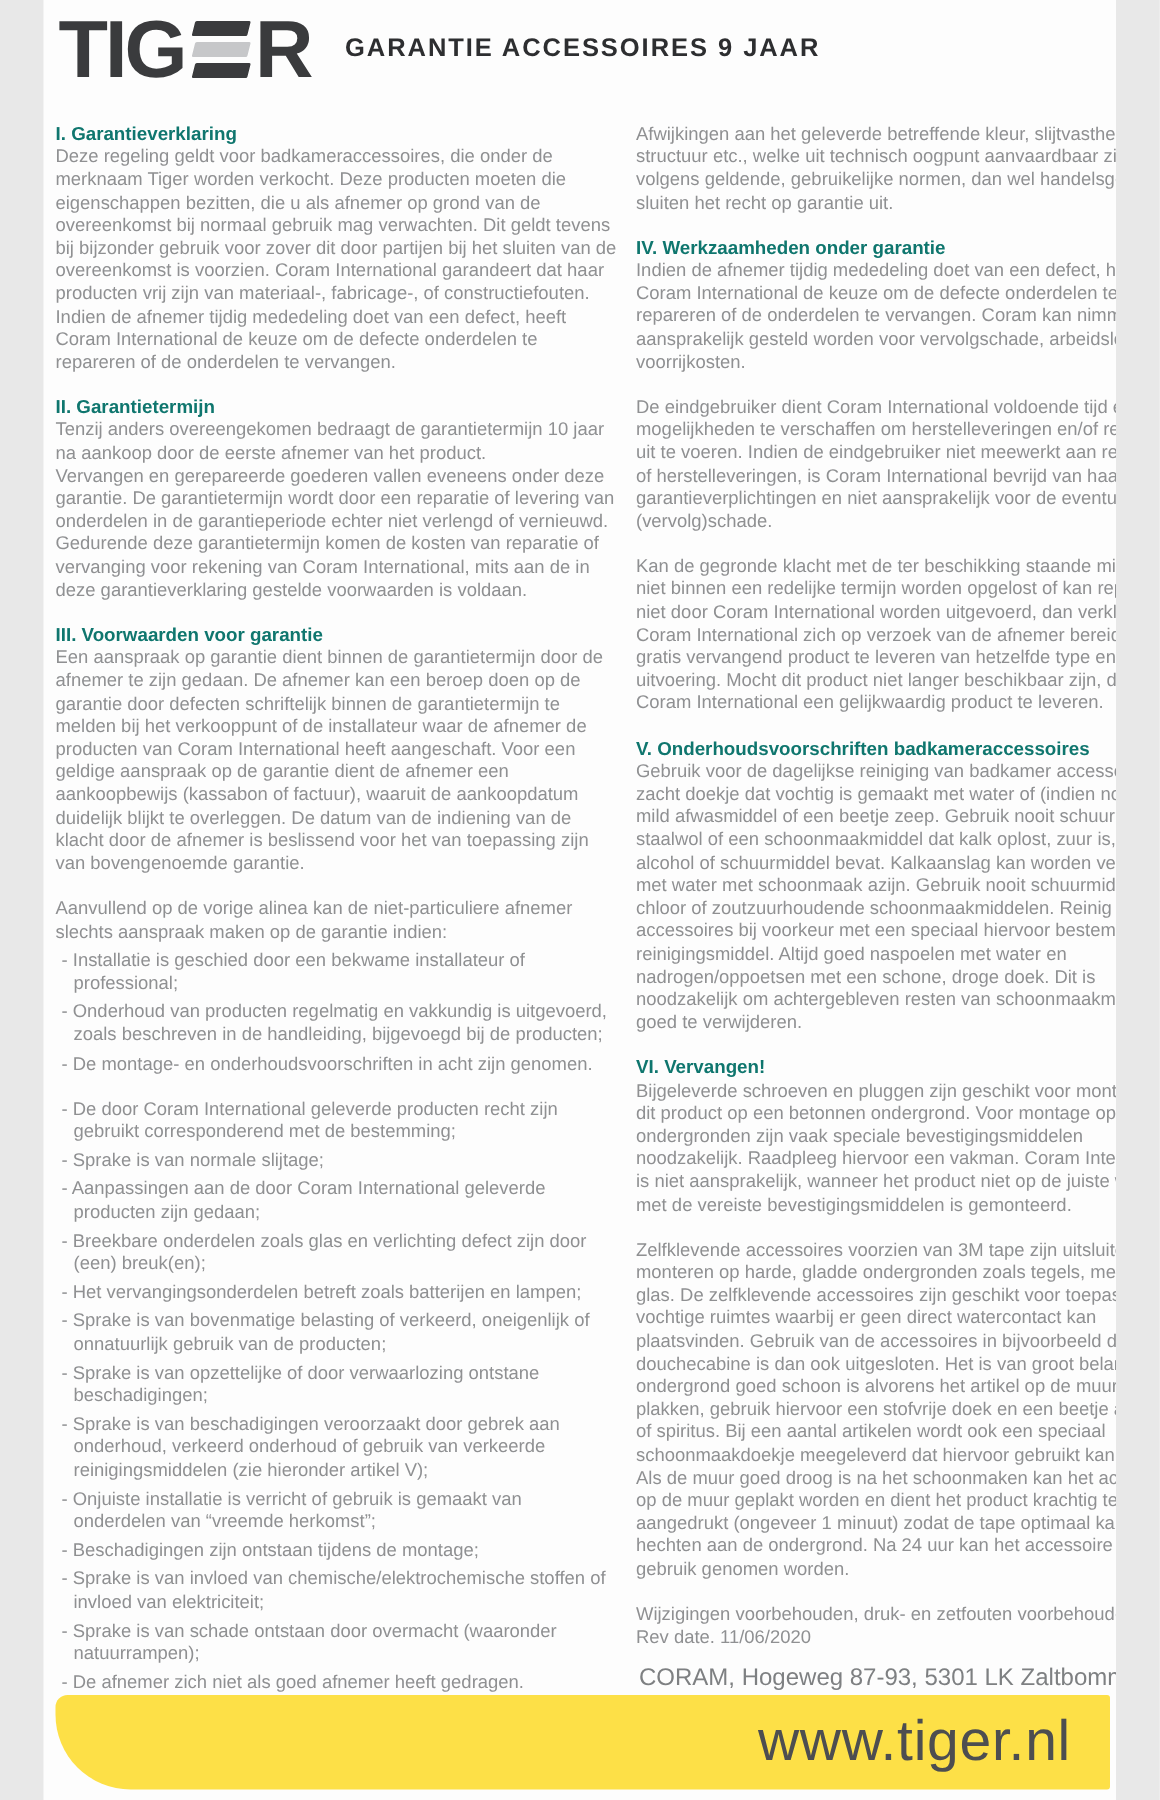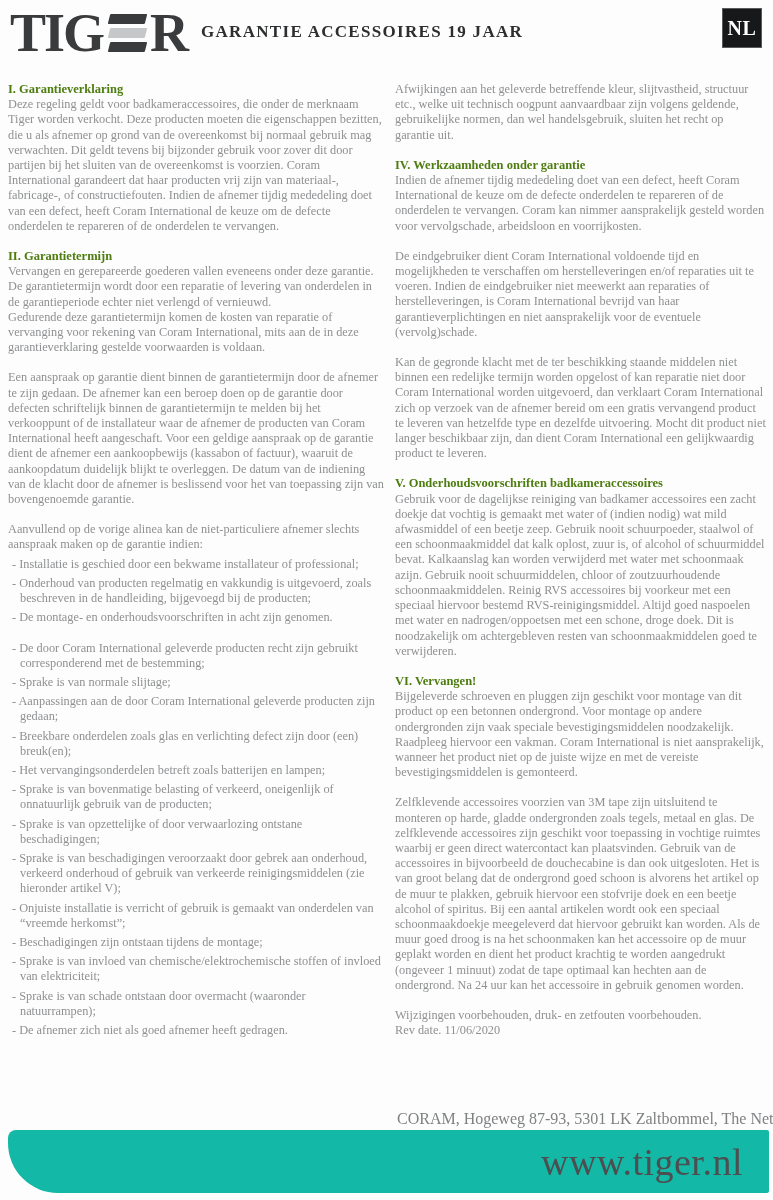--- a/index.html
+++ b/index.html
@@ -1,20 +1,20 @@
 <!DOCTYPE html>
 <html lang="nl"><head>
 <meta charset="utf-8">
 <style>
   html,body{margin:0;padding:0;background:#e8e8e8;}
   .page{
     position:relative;
-    width:773px;height:1200px;
+    width:715px;height:1200px;
     background:#fdfdfd;
-    font-family:Liberation Serif, serif;
+    font-family:Liberation Sans, sans-serif;
     overflow:hidden;
     margin:0 auto;
   }
   
   .logo{
     position:absolute;left:10px;top:6px;height:54px;
     display:flex;align-items:center;
   }
   .logo .ltr{
     font-size:54px;font-weight:900;color:#3a3b3d;
@@ -45,35 +45,35 @@
   .col{
     position:absolute;top:82px;
     font-size:12.3px;line-height:15.2px;color:#8f9092;
     text-align:left;
   }
   .col-left{left:8px;width:377px;}
   .col-right{left:395px;width:371px;}
   .sec{margin:0 0 15px 0;}
   h3{
     margin:0;font-size:12.5px;line-height:15.2px;
-    font-weight:bold;color:#4d7c0f;
+    font-weight:bold;color:#0f766e;
   }
   .para{margin:0 0 15px 0;}
   .para:last-child{margin-bottom:0;}
   .line{margin:0;}
   .li{padding-left:8px;text-indent:-8px;margin:4px;}
   .notes{margin:0 0 15px 0;}
   
   .address{
     position:absolute;left:397px;top:1110px;
     font-size:16px;color:#7e8082;white-space:nowrap;
   }
   .footer-bar{
     position:absolute;left:8px;right:4px;top:1130px;height:63px;
-    background:#14b8a6;
+    background:#fde047;
     border-radius:8px 2px 2px 50px;
     display:flex;align-items:center;justify-content:flex-end;
     padding-right:26px;box-sizing:border-box;
   }
   .footer-url{
     font-size:38px;color:#4d4e50;letter-spacing:0.5px;
     font-weight:normal;
   }
 </style>
 </head>
@@ -83,37 +83,39 @@
 
   <div class="logo">
     <span class="ltr">TIG</span>
     <span class="ebars">
       <i></i>
         <i class="mid"></i>
         <i></i>
     </span>
     <span class="ltr">R</span>
   </div>
-  <div class="doc-title">GARANTIE ACCESSOIRES 19 JAAR</div>
+  <div class="doc-title">GARANTIE ACCESSOIRES 9 JAAR</div>
   <div class="lang-badge">NL</div>
 
   <div class="col col-left">
 
     <div class="sec">
       <h3>I. Garantieverklaring</h3>
       <div class="line">Deze regeling geldt voor badkameraccessoires, die onder de merknaam Tiger worden verkocht. Deze producten moeten die eigenschappen bezitten, die u als afnemer op grond van de overeenkomst bij normaal gebruik mag verwachten. Dit geldt tevens bij bijzonder gebruik voor zover dit door partijen bij het sluiten van de overeenkomst is voorzien. Coram International garandeert dat haar producten vrij zijn van materiaal-, fabricage-, of constructiefouten. Indien de afnemer tijdig mededeling doet van een defect, heeft Coram International de keuze om de defecte onderdelen te repareren of de onderdelen te vervangen.</div>
     </div>
 
     <div class="sec">
       <h3>II. Garantietermijn</h3>
+      <div class="line">Tenzij anders overeengekomen bedraagt de garantietermijn 10 jaar na aankoop door de eerste afnemer van het product.</div>
       <div class="line">Vervangen en gerepareerde goederen vallen eveneens onder deze garantie. De garantietermijn wordt door een reparatie of levering van onderdelen in de garantieperiode echter niet verlengd of vernieuwd.</div>
       <div class="line">Gedurende deze garantietermijn komen de kosten van reparatie of vervanging voor rekening van Coram International, mits aan de in deze garantieverklaring gestelde voorwaarden is voldaan.</div>
     </div>
 
     <div class="sec">
+      <h3>III. Voorwaarden voor garantie</h3>
       <div class="para">Een aanspraak op garantie dient binnen de garantietermijn door de afnemer te zijn gedaan. De afnemer kan een beroep doen op de garantie door defecten schriftelijk binnen de garantietermijn te melden bij het verkooppunt of de installateur waar de afnemer de producten van Coram International heeft aangeschaft. Voor een geldige aanspraak op de garantie dient de afnemer een aankoopbewijs (kassabon of factuur), waaruit de aankoopdatum duidelijk blijkt te overleggen. De datum van de indiening van de klacht door de afnemer is beslissend voor het van toepassing zijn van bovengenoemde garantie.</div>
       <div class="line">Aanvullend op de vorige alinea kan de niet-particuliere afnemer slechts aanspraak maken op de garantie indien:</div>
       <div>
         <div class="li">- Installatie is geschied door een bekwame installateur of professional;</div>
         <div class="li">- Onderhoud van producten regelmatig en vakkundig is uitgevoerd, zoals beschreven in de handleiding, bijgevoegd bij de producten;</div>
         <div class="li">- De montage- en onderhoudsvoorschriften in acht zijn genomen.</div>
       </div>
     </div>
 
     <div class="sec">

